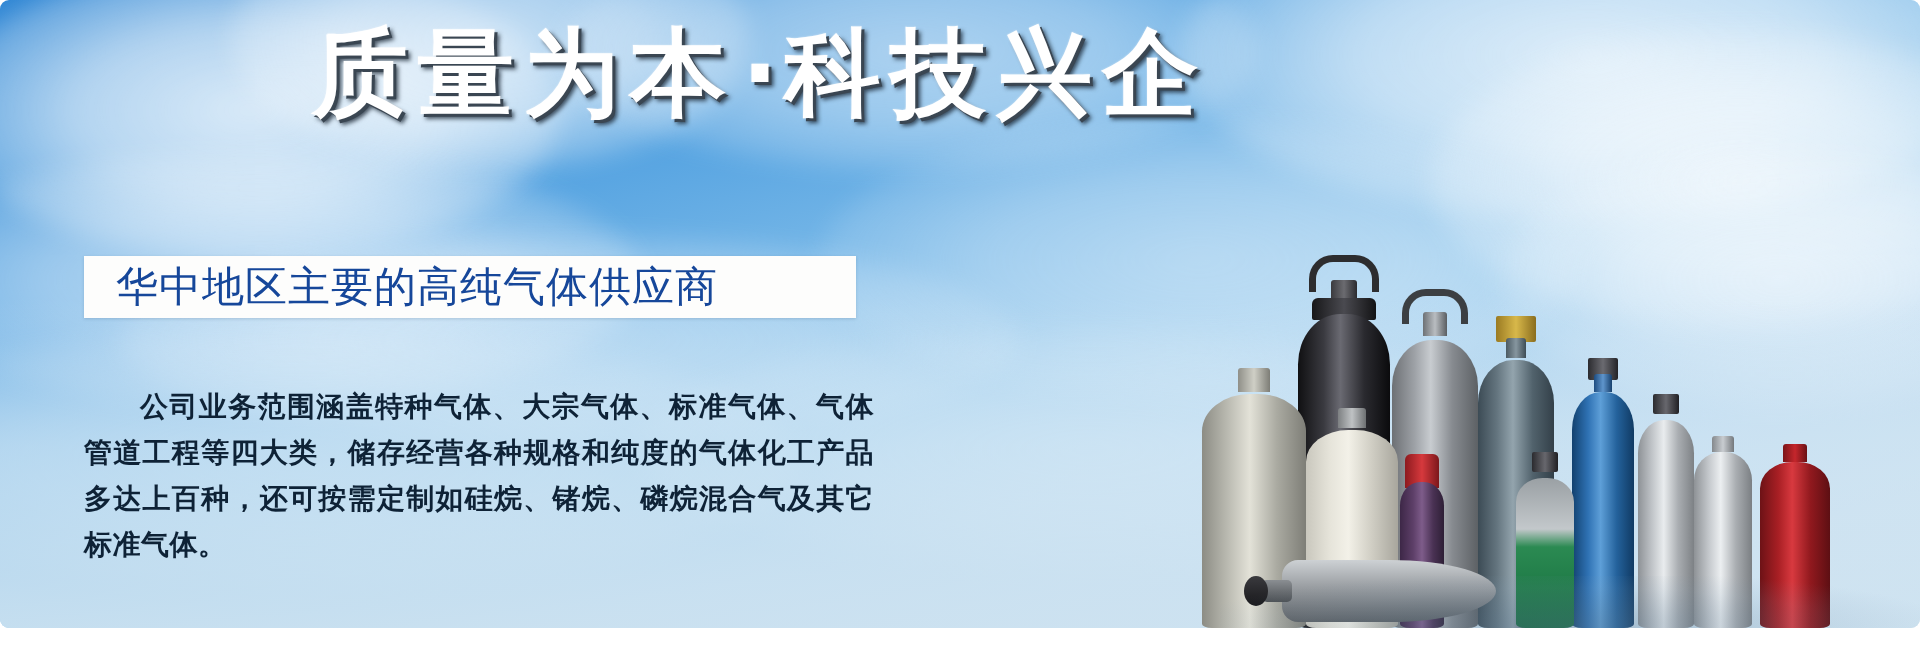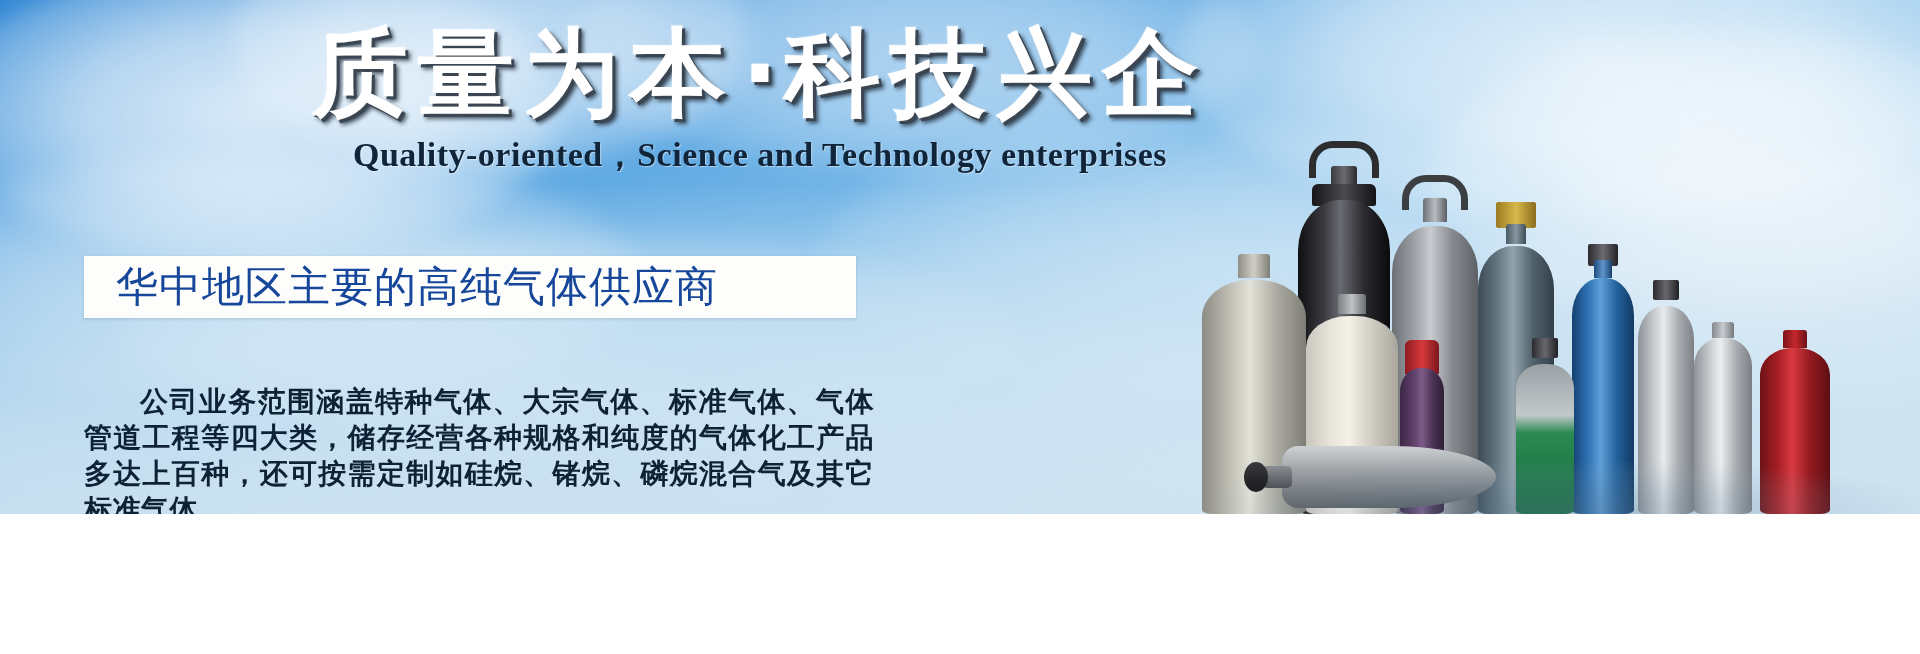--- a/index.html
+++ b/index.html
@@ -3,33 +3,34 @@
 <meta charset="utf-8">
 <style>
   html, body {
     margin: 0;
     padding: 0;
     background: #ffffff;
   }
   #banner {
     position: relative;
     width: 1920px;
-    height: 514px;
+    height: 628px;
     overflow: hidden;
     font-family: "Liberation Sans", sans-serif;
     background: linear-gradient(165deg,
         #2f86d4 0%,
         #3e93da 14%,
         #5aa6e2 30%,
         #7fbce9 46%,
         #9ecdee 58%,
         #b6d8f1 68%,
         #c6dff2 78%,
         #cfe3f2 88%,
         #d6e7f3 100%);
+    border-radius: 9px;
   }
 
   
   .sky-layer { position:absolute; inset:0; overflow:hidden; }
   .cloud {
     position: absolute;
     border-radius: 50%;
     background: radial-gradient(ellipse at 50% 50%,
         rgba(255,255,255,0.95) 0%,
         rgba(255,255,255,0.72) 40%,
@@ -111,21 +112,21 @@
 
   
   .paragraph {
     position:absolute;
     left: 84px;
     top: 356px;
     width: 790px;
     font-family: "Liberation Serif", "DejaVu Serif", serif;
     font-weight: 700;
     font-size: 28px;
-    line-height: 36px;
+    line-height: 46px;
     color: #0e2236;
     text-indent: 2em;
     text-align: justify;
     letter-spacing: 0.5px;
   }
 
   
   .products {
     position:absolute;
     right: 0; bottom: 0;
@@ -178,21 +179,20 @@
     <div class="cloud c9"></div>
     <div class="cloud c10"></div>
     <div class="cloud c11"></div>
     <div class="haze"></div>
   </div>
 
   <div class="headline-wrap">
     <div class="headline"><span>质量为本</span><span class="dot">·</span><span>科技兴企</span></div>
   </div>
 
-  <div class="subhead">Quality-oriented，Science and Technology enterprises</div>
 
   <div class="highlight-box">
     <span class="highlight-text">华中地区主要的高纯气体供应商</span>
   </div>
 
   <p class="paragraph">公司业务范围涵盖特种气体、大宗气体、标准气体、气体管道工程等四大类，储存经营各种规格和纯度的气体化工产品多达上百种，还可按需定制如硅烷、锗烷、磷烷混合气及其它标准气体。</p>
 
   <div class="products">
 
     <div class="cyl" style="left:78px; width:92px; height:350px;">

